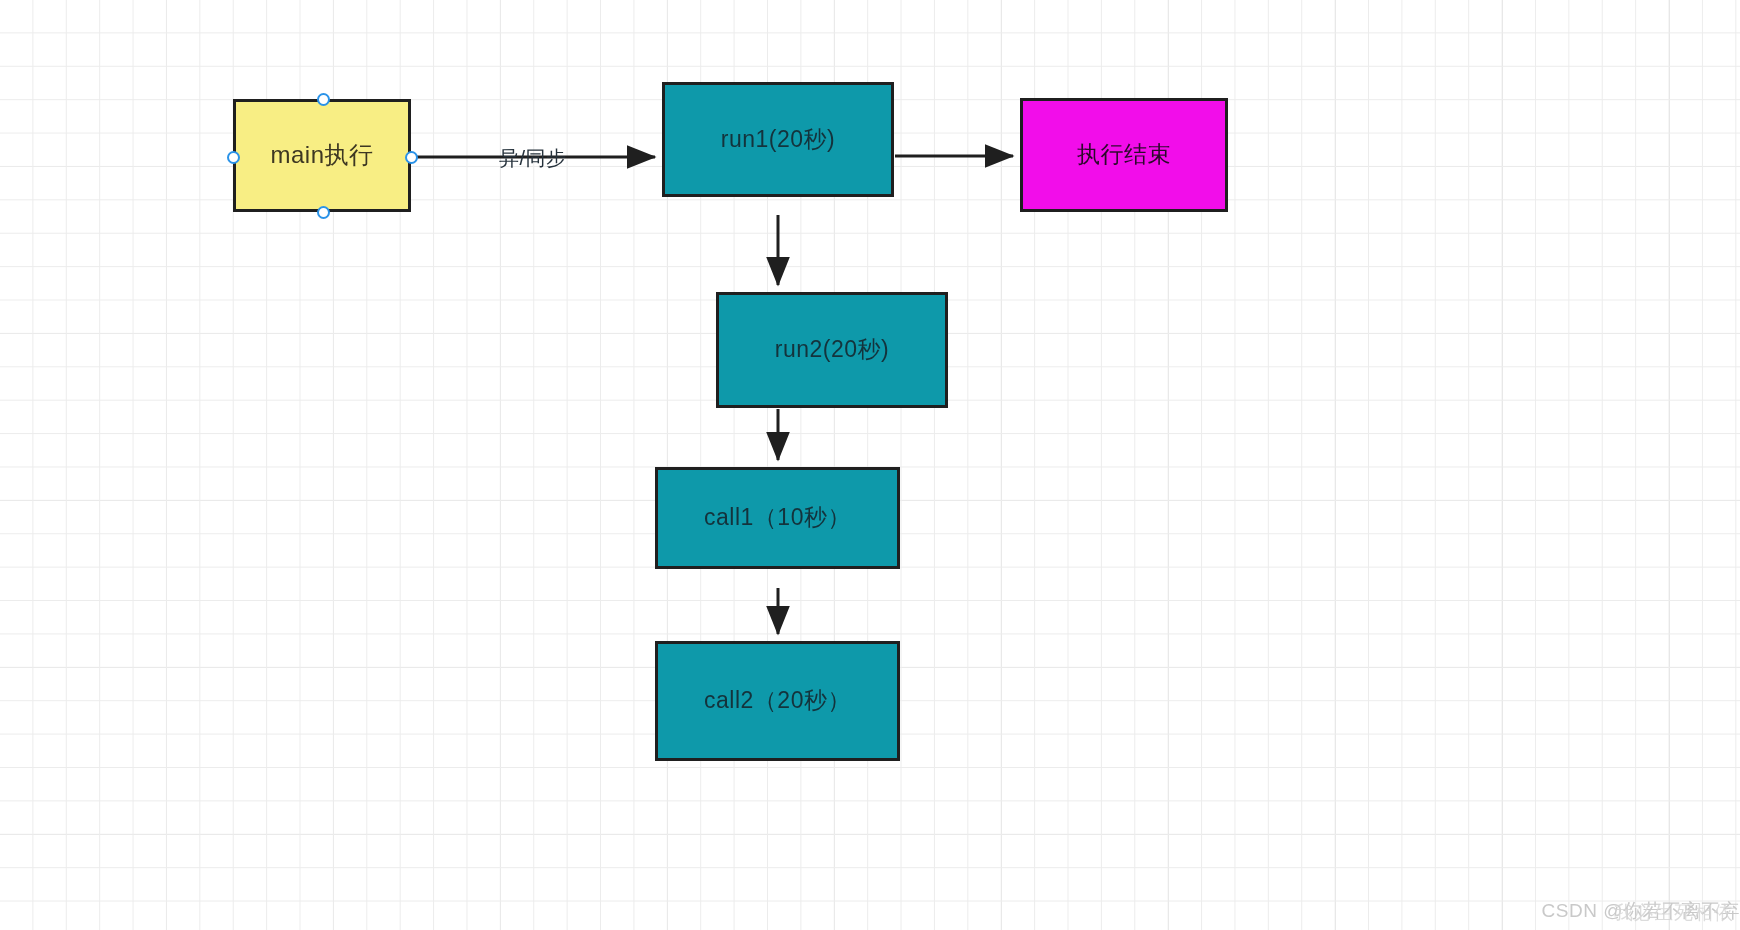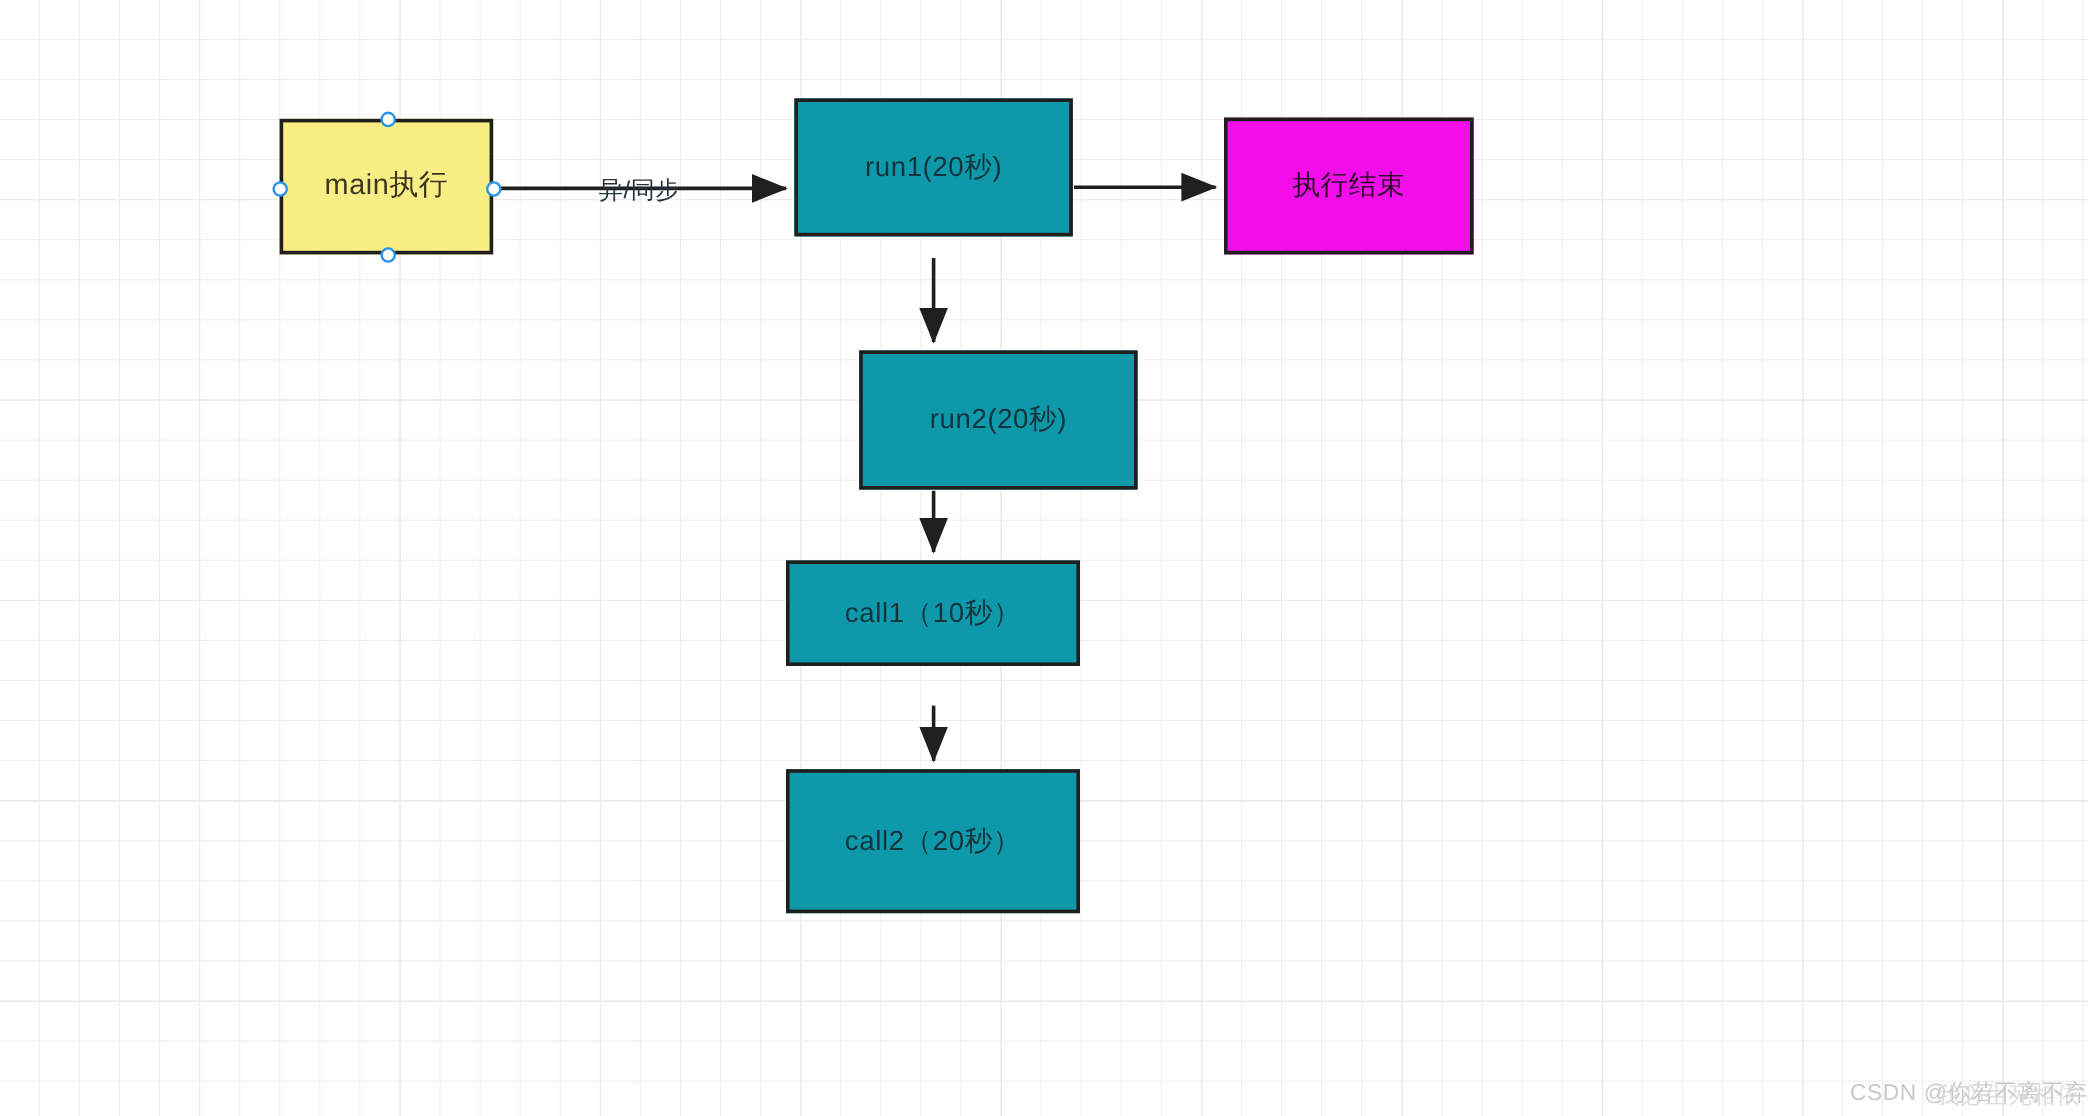--- a/index.html
+++ b/index.html
@@ -170,21 +170,21 @@
   </div>
 
   <div class="node end" style="left:1020px; top:98px; width:208px; height:114px;">
     <span class="node-label">执行结束</span>
   </div>
 
   <div class="node process" style="left:698px; top:292px; width:232px; height:116px;margin-left:18px;">
     <span class="node-label">run2(20秒)</span>
   </div>
 
-  <div class="node process" style="left:655px; top:467px; width:245px; height:88px;">
+  <div class="node process" style="left:655px; top:467px; width:245px; height:102px;">
     <span class="node-label">call1（10秒）</span>
   </div>
 
   <div class="node process" style="left:655px; top:641px; width:245px; height:120px;">
     <span class="node-label">call2（20秒）</span>
   </div>
 
   <div class="edge-label" style="left:499px; top:145px;">异/同步</div>
 
   <div class="handle" style="left:323px; top:99px;"></div>

